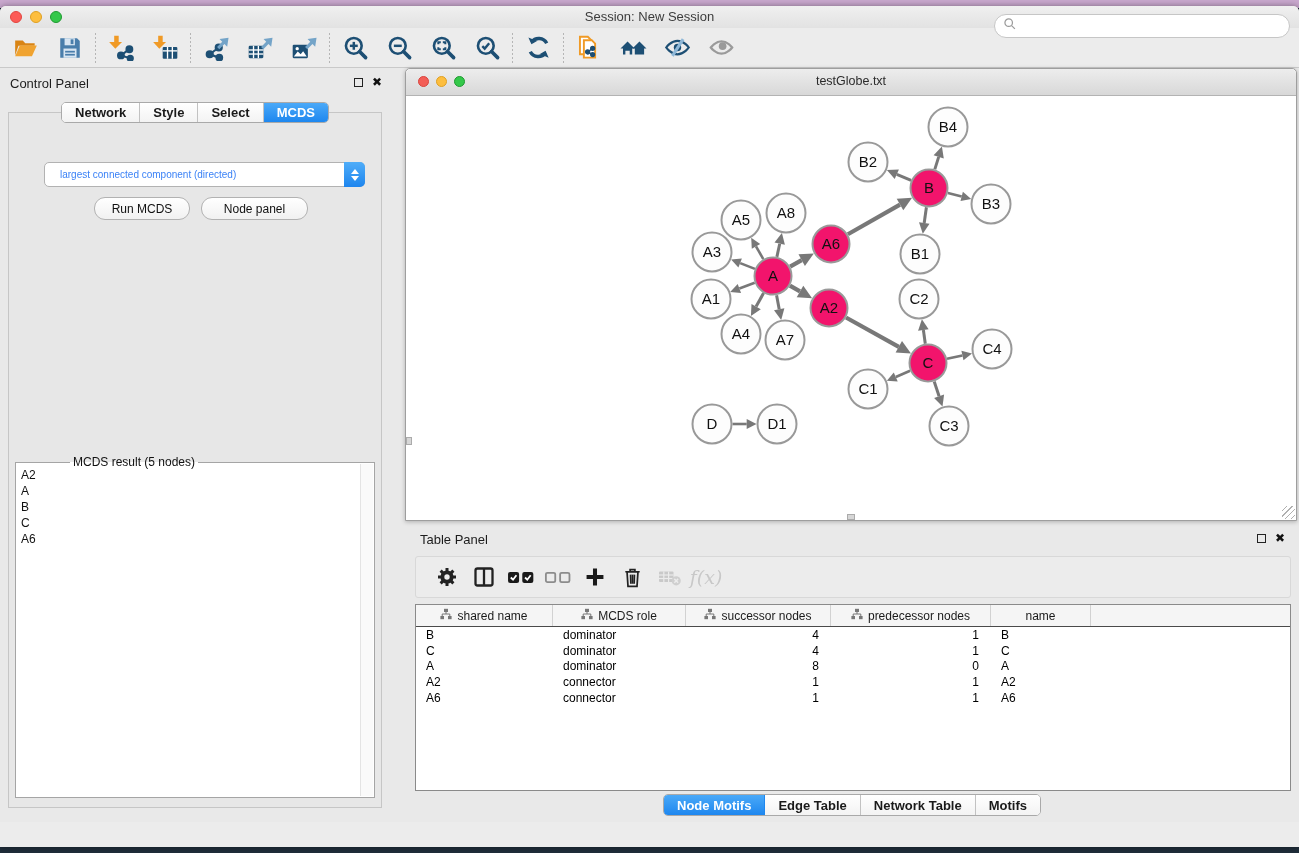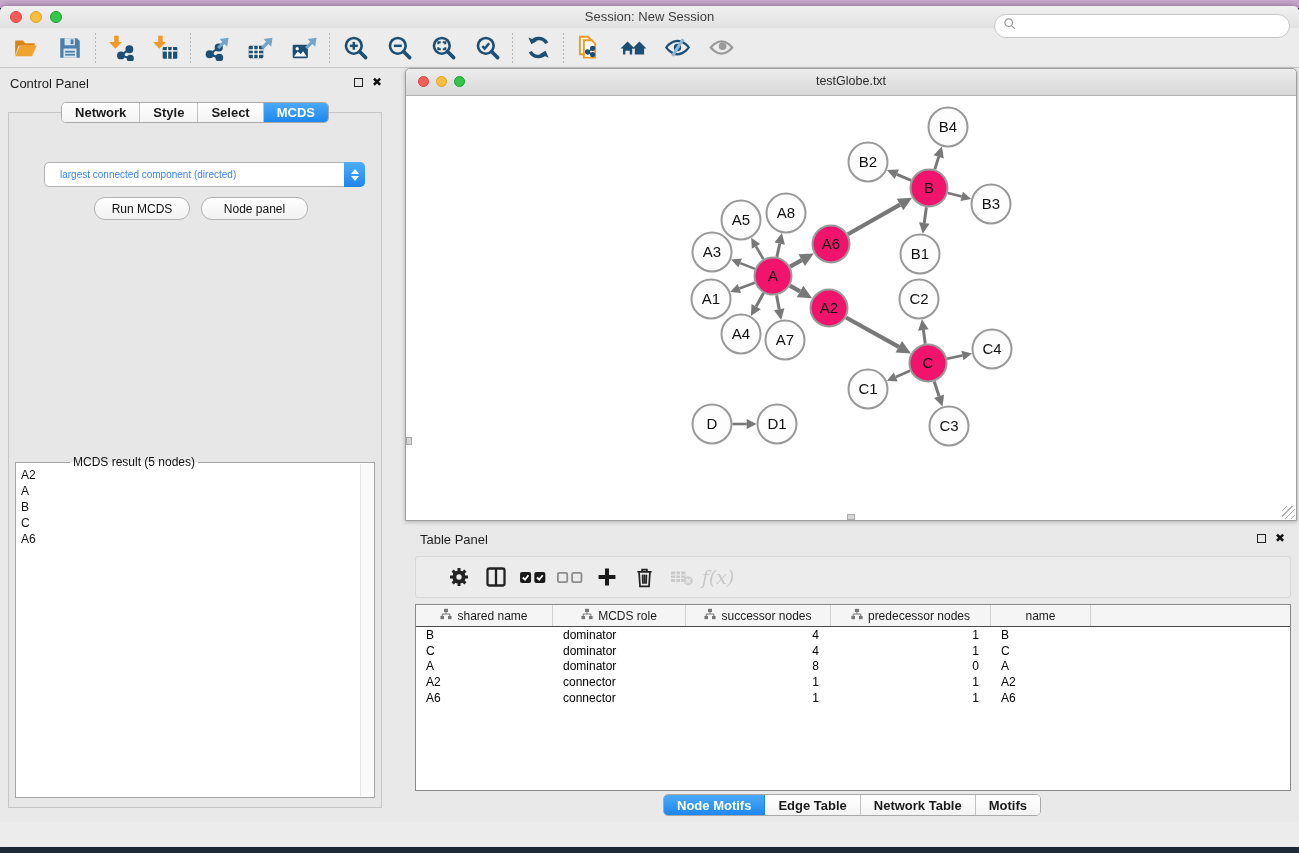--- a/index.html
+++ b/index.html
@@ -72,21 +72,21 @@
   .nf-lights { position:absolute; left:12px; top:7px; display:flex; gap:7px; }
   .nf-light { width:11px; height:11px; border-radius:50%; }
   .nf-title { position:absolute; left:0; right:0; top:5px; text-align:center; font-size:12.5px; color:#2b2b2b; }
   .nf-canvas { position:absolute; left:0; right:0; top:25px; bottom:0; }
   .nf-grip { position:absolute; right:1px; bottom:1px; width:13px; height:13px;
              background:repeating-linear-gradient(135deg, transparent 0 3px, #b0b0b0 3px 4px); }
   .thumb { position:absolute; background:#d6d6d6; border:1px solid #ababab; }
   
   .table-panel { position:absolute; left:405px; top:520px; width:894px; height:296px; }
   .tp-toolbar { position:absolute; left:10px; right:8px; top:30px; height:42px; background:#ececec;
-                border:1px solid #d8d8d8; border-radius:3px; display:flex; align-items:center; gap:7px; padding-left:28px; }
+                border:1px solid #d8d8d8; border-radius:3px; display:flex; align-items:center; gap:7px; padding-left:16px; }
   .tp-btn { width:30px; height:30px; display:flex; align-items:center; justify-content:center; cursor:default; }
   .fx { font-family:"DejaVu Serif","Liberation Serif",serif; font-style:italic; font-size:19px; color:#ababab; }
   .dtable { position:absolute; left:10px; right:8px; top:78px; height:187px; background:#fff;
             border:1px solid #8a8a8a; overflow:hidden; }
   .dt-header { display:flex; height:22px; background:#f5f5f5; border-bottom:1.5px solid #4a4a4a; }
   .dt-hcell { display:flex; align-items:center; justify-content:center; gap:5px; font-size:12px; color:#1a1a1a;
               border-right:1px solid #d2d2d2; height:100%; }
   .dt-hcell.filler { border-right:none; flex:1; }
   .dt-row { display:flex; height:15.8px; align-items:center; }
   .dt-cell { font-size:12px; color:#000; overflow:hidden; white-space:nowrap; }

